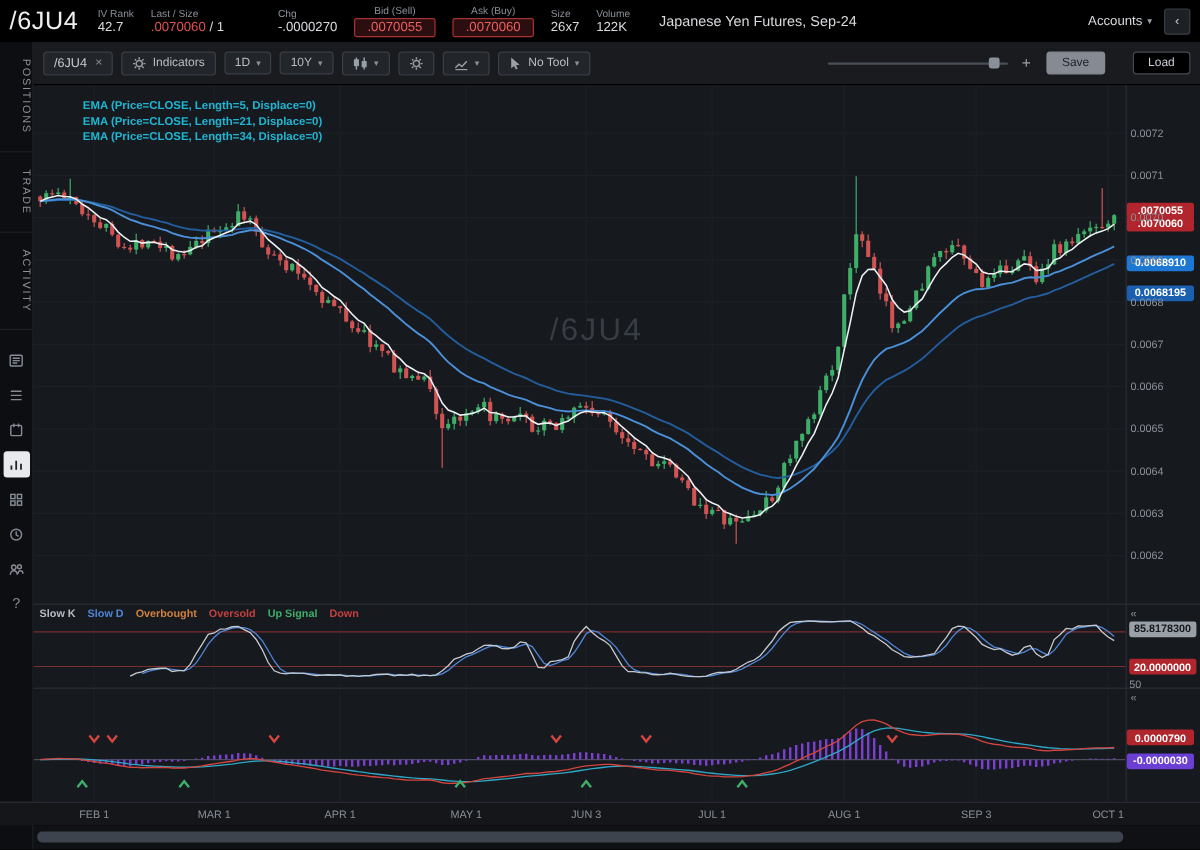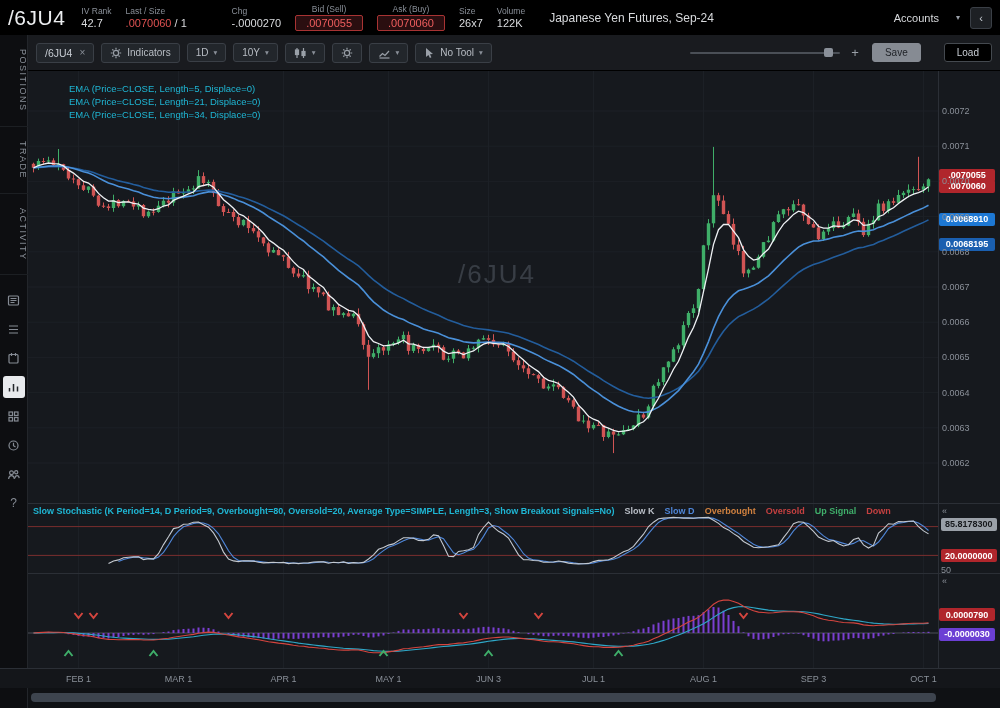--- a/index.html
+++ b/index.html
@@ -13,21 +13,21 @@
   .hdr .sym { font-size:21px; font-weight:400; color:#eceef0; letter-spacing:.5px; margin-right:16px; }
   .fld { display:flex; flex-direction:column; justify-content:center; margin-right:14px; }
   .fld .lab { font-size:8.5px; color:#8a9099; margin-bottom:1px; white-space:nowrap; }
   .fld .val { font-size:11px; color:#d8dadd; white-space:nowrap; }
   .red { color:#e05252; }
   .qbox { border:1px solid #a83333; background:#2a0e10; border-radius:2px;
     padding:1px 10px; font-size:11px; color:#ef5e5e; }
   .fld.center { align-items:center; }
   .desc { font-size:12px; color:#d8dadd; margin-left:10px; white-space:nowrap; }
   .hspacer { flex:1; }
-  .accounts { display:flex; align-items:center; gap:17px; font-size:11px; color:#d8dadd; margin-right:10px; cursor:pointer; }
+  .accounts { display:flex; align-items:center; gap:4px; font-size:11px; color:#d8dadd; margin-right:10px; cursor:pointer; }
   .accounts .car { font-size:8px; color:#9aa0a8; }
   .sqbtn { width:22px; height:22px; background:#1d2averag024; background:#1d2024; border:1px solid #3a3f46; border-radius:3px;
     color:#c8cdd4; font-size:11px; display:flex; align-items:center; justify-content:center; cursor:pointer; }
 
   
   .sidebar { position:absolute; left:0; top:35px; width:28px; height:673px; background:#0d0e11;
     border-right:1px solid #23262b; display:flex; flex-direction:column; align-items:center; }
   .vtab { width:28px; text-align:center; color:#8a9099; font-size:9px; letter-spacing:1.5px;
     writing-mode:vertical-rl; padding:14px 0; border-bottom:1px solid #1c1f23; cursor:pointer; }
   .sideicons { margin-top:14px; display:flex; flex-direction:column; gap:7px; align-items:center; }
@@ -60,21 +60,21 @@
   
   .chartbg { position:absolute; left:28px; top:71px; width:972px; height:597px; background:#16191e; }
   svg.layer { position:absolute; display:block; }
   #main-svg  { left:28px; top:71px;  }
   #stoch-svg { left:28px; top:503px; }
   #macd-svg  { left:28px; top:573px; }
   .hline { position:absolute; left:28px; width:972px; height:1px; background:#2b2f36; }
   .vaxisline { position:absolute; left:938px; top:71px; width:1px; height:597px; background:#2b2f36; }
 
   .emalabels { position:absolute; left:38px; top:82px; }
-  .emalabels div { font-size:9.5px; font-weight:normal; color:#1fb6d4; line-height:13px; white-space:nowrap;padding-left:31px; }
+  .emalabels div { font-size:9.5px; font-weight:bold; color:#1fb6d4; line-height:13px; white-space:nowrap;padding-left:31px; }
 
   .ytick { position:absolute; left:942px; font-size:9px; color:#8a9099; }
   .pbadge { position:absolute; left:939px; min-width:56px; text-align:center; font-size:9px; font-weight:bold;
     color:#fff; padding:1.5px 3px; border-radius:2px; white-space:nowrap; }
 
   .panelhdr { position:absolute; left:33px; display:flex; align-items:baseline; gap:10px; white-space:nowrap; }
   .panelhdr .plabel { font-size:9px; font-weight:bold; color:#1fb6d4; }
   .panelhdr .lg { font-size:9px; font-weight:bold; }
   .pcollapse { position:absolute; left:942px; font-size:9px; color:#8a9099; cursor:pointer; }
 
@@ -857,21 +857,20 @@
     <div>EMA (Price=CLOSE, Length=21, Displace=0)</div>
     <div>EMA (Price=CLOSE, Length=34, Displace=0)</div>
   </div>
 
   <div class="pbadge" style="top: 168.592px; background: rgb(176, 38, 44);">.0070055</div>
   <div class="pbadge" style="top: 179.504px; background: rgb(176, 38, 44);">.0070060</div>
   <div class="pbadge" style="top: 212.768px; background: rgb(29, 120, 212);">0.0068910</div>
   <div class="pbadge" style="top: 237.936px; background: rgb(26, 95, 176);">0.0068195</div>
 
   <div class="panelhdr" style="top:506px">
-    <span class="plabel">Slow Stochastic (K Period=14, D Period=9, Overbought=80, Oversold=20, Average Type=SIMPLE, Length=3, Show Breakout Signals=No)</span>
     <span class="lg" style="color: rgb(185, 190, 198);">Slow K</span>
     <span class="lg" style="color: rgb(79, 134, 216);">Slow D</span>
     <span class="lg" style="color: rgb(208, 129, 63);">Overbought</span>
     <span class="lg" style="color: rgb(196, 64, 64);">Oversold</span>
     <span class="lg" style="color: rgb(63, 174, 106);">Up Signal</span>
     <span class="lg" style="color: rgb(196, 64, 64);">Down</span>
   </div>
   <span class="pcollapse" style="top:506px">«</span>
   <span class="srv badge-gray" id="st-cur" style="top: 517.807px;">85.8178300</span>
   <span class="srv plain" id="st-mid" style="top: 565px;">50</span>

